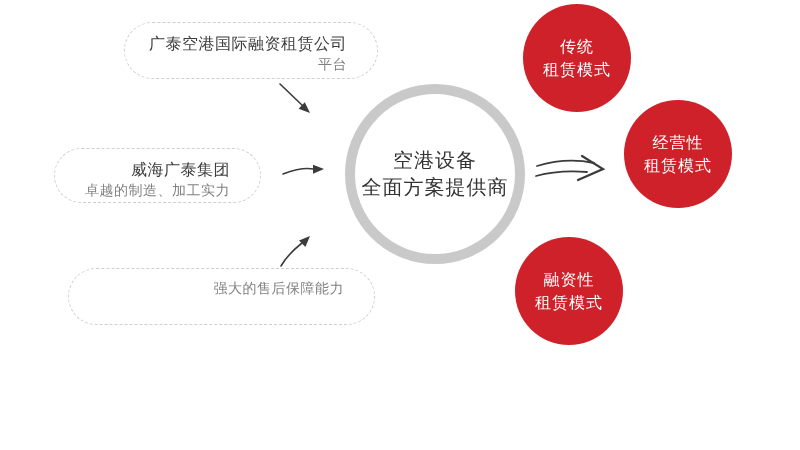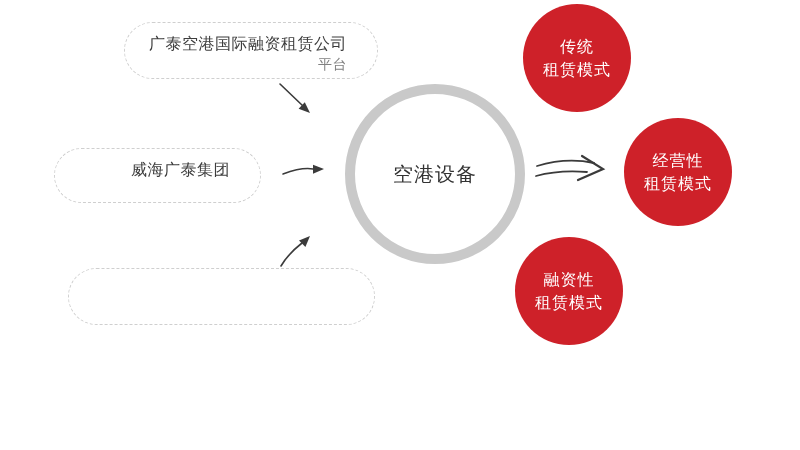--- a/index.html
+++ b/index.html
@@ -79,21 +79,21 @@
     width: 108px; height: 108px;
     border-radius: 50%;
     background: var(--color-red);
     color: var(--color-mode-text);
     display: flex;
     flex-direction: column;
     align-items: center;
     justify-content: center;
   }
   .mode-1 { left: 523px; top: 4px;   }
-  .mode-2 { left: 624px; top: 118px; }
+  .mode-2 { left: 624px; top: 100px; }
   .mode-3 { left: 515px; top: 237px; }
   .mode-line {
     font-size: 16px;
     font-weight: normal;
     line-height: 23px;
     letter-spacing: 1px;
     white-space: nowrap;
   }
 
   .arrow-layer {
@@ -112,27 +112,30 @@
 
 <div class="canvas">
 
   <div class="pill pill-1">
     <div class="pill-title">广泰空港国际融资租赁公司</div>
     <div class="pill-subtitle">平台</div>
   </div>
 
   <div class="pill pill-2">
     <div class="pill-title">威海广泰集团</div>
+    <div class="pill-subtitle">卓越的制造、加工实力</div>
   </div>
 
   <div class="pill pill-3">
+    <div class="pill-subtitle">强大的售后保障能力</div>
   </div>
 
   <div class="center-circle">
     <div class="center-line">空港设备</div>
+    <div class="center-line">全面方案提供商</div>
   </div>
 
   <div class="mode-circle mode-1">
     <div class="mode-line">传统</div>
     <div class="mode-line">租赁模式</div>
   </div>
 
   <div class="mode-circle mode-2">
     <div class="mode-line">经营性</div>
     <div class="mode-line">租赁模式</div>

